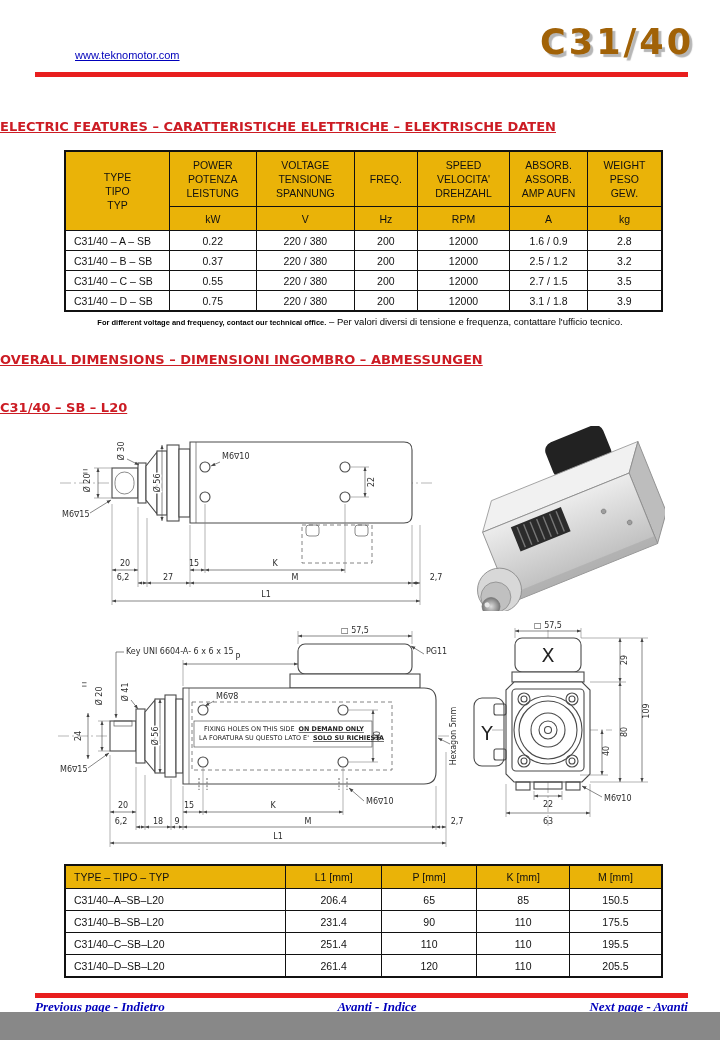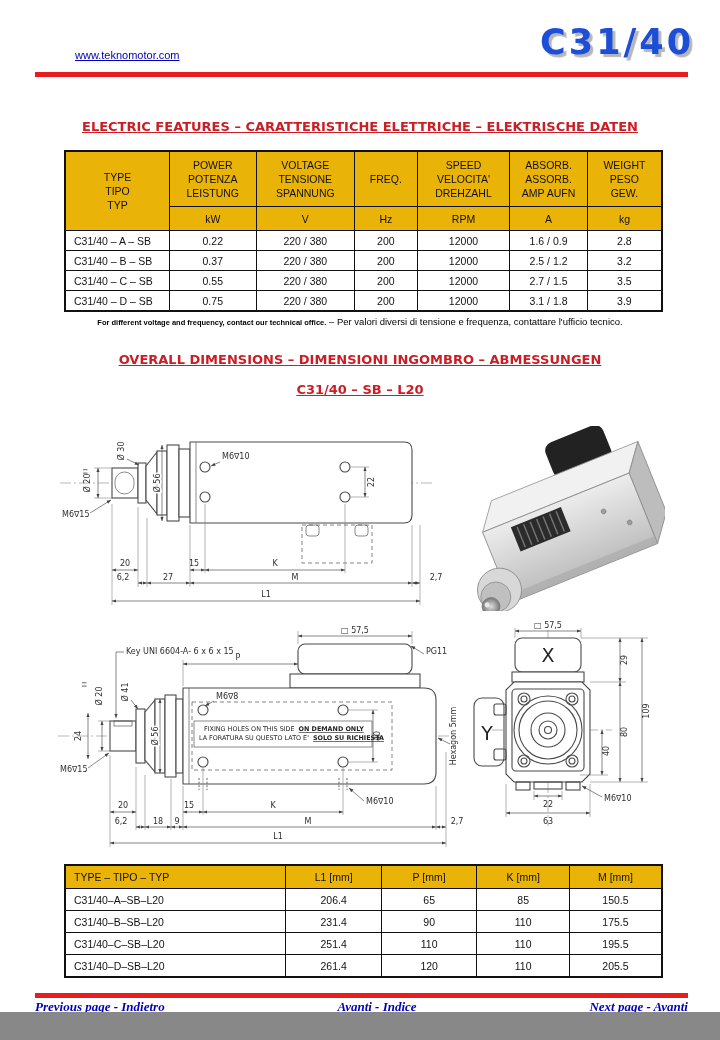--- a/index.html
+++ b/index.html
@@ -2,24 +2,24 @@
 <html><head>
 <meta charset="utf-8">
 <style>
   html,body{margin:0;padding:0;background:#888;}
   #page{position:relative;width:720px;height:1012px;background:#fff;overflow:hidden;
         font-family:"Liberation Sans",sans-serif;color:#111;text-decoration:underline;}
   .abs{position:absolute;}
   
   #site-link{left:75px;top:49px;font-size:11px;color:#0000bb;text-decoration:underline;}
   #doc-title{right:26px;top:22px;font-family:"DejaVu Sans",sans-serif;font-weight:bold;
-             font-size:35px;letter-spacing:3px;color:#1d4ed8;text-shadow:3px 3px 1px #b6b6b6;}
+             font-size:35px;letter-spacing:3px;color:#a16207;text-shadow:3px 3px 1px #b6b6b6;}
   .red-rule{left:35px;width:653px;height:5px;background:#e81e1e;}
   
-  .sec-head{left:0;width:720px;text-align:center;font-family:"DejaVu Sans",sans-serif;
+  .sec-head{left:0;width:720px;font-family:"DejaVu Sans",sans-serif;
             font-weight:bold;font-size:13px;color:#cc1c24;text-decoration:underline;}
   
   table{border-collapse:collapse;table-layout:fixed;width:100%;font-size:10.5px;color:#111;}
   #electric-wrap{left:64px;top:150px;width:599px;}
   #dim-wrap{left:64px;top:864px;width:599px;}
   td,th{border:1px solid #111;padding:0 2px;text-align:center;vertical-align:middle;
         font-weight:normal;overflow:hidden;}
   table{border:2px solid #111;}
   tr.hd td{background:#eab308;}
   #electric-table tr.lbl3 td{height:54px;line-height:14px;}
@@ -160,21 +160,21 @@
           </tr>
     </tbody>
       </table>
   </div>
 
   <div class="abs" id="footnote">
     <span class="en">For different voltage and frequency, contact our technical office.</span><span class="it"> – Per valori diversi di tensione e frequenza, contattare l'ufficio tecnico.</span>
   </div>
 
   <div class="abs sec-head" style="top:352px">OVERALL DIMENSIONS – DIMENSIONI INGOMBRO – ABMESSUNGEN</div>
-  <div class="abs sec-head" style="top:382px">C31/40 – SB – L20</div>
+  <div class="abs sec-head" style="top:400px">C31/40 – SB – L20</div>
 
   <svg class="abs" style="left:60px;top:425px" width="398" height="196" viewBox="0 0 398 196">
     <defs>
       <marker id="ar1" viewBox="0 0 10 10" refX="9" refY="5" markerWidth="7" markerHeight="7" orient="auto-start-reverse">
         <path d="M0,1.5 L9,5 L0,8.5 z" fill="#444"></path>
         </marker>
     </defs>
     <line class="cl" x1="0" y1="58" x2="372" y2="58"></line>
     <g>
       <rect class="ol" x="52" y="43" width="26" height="30"></rect>

